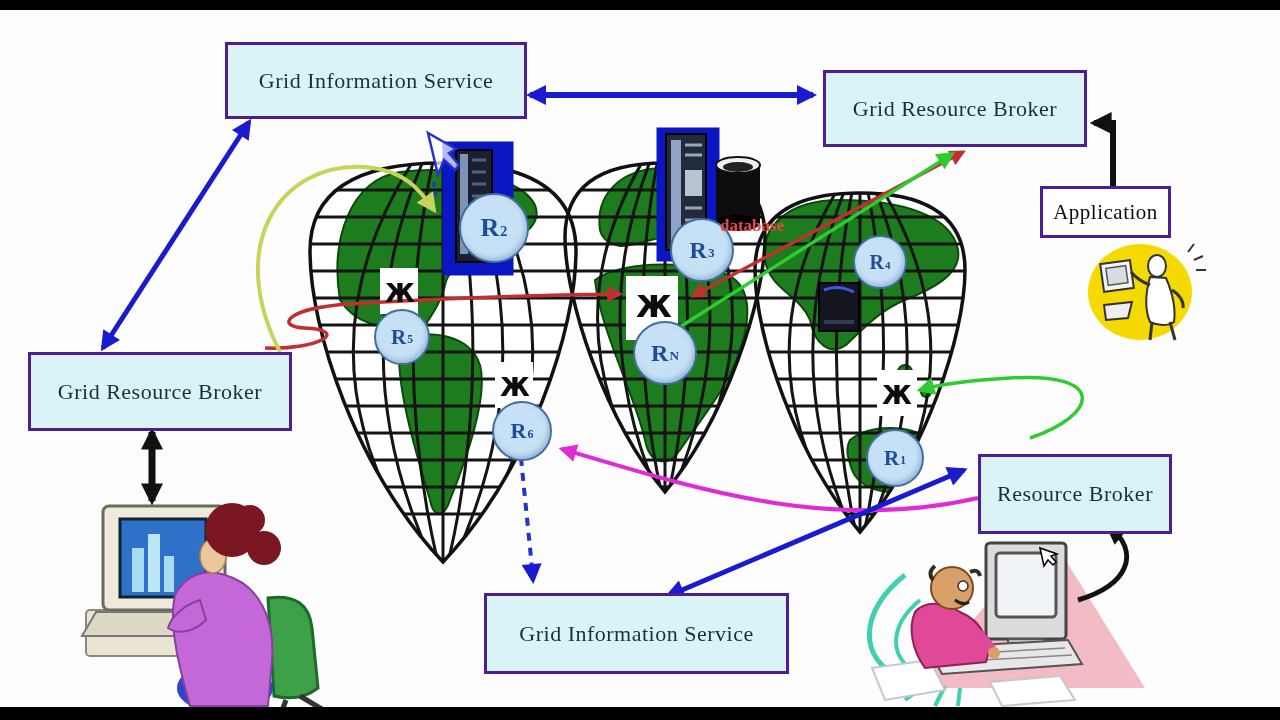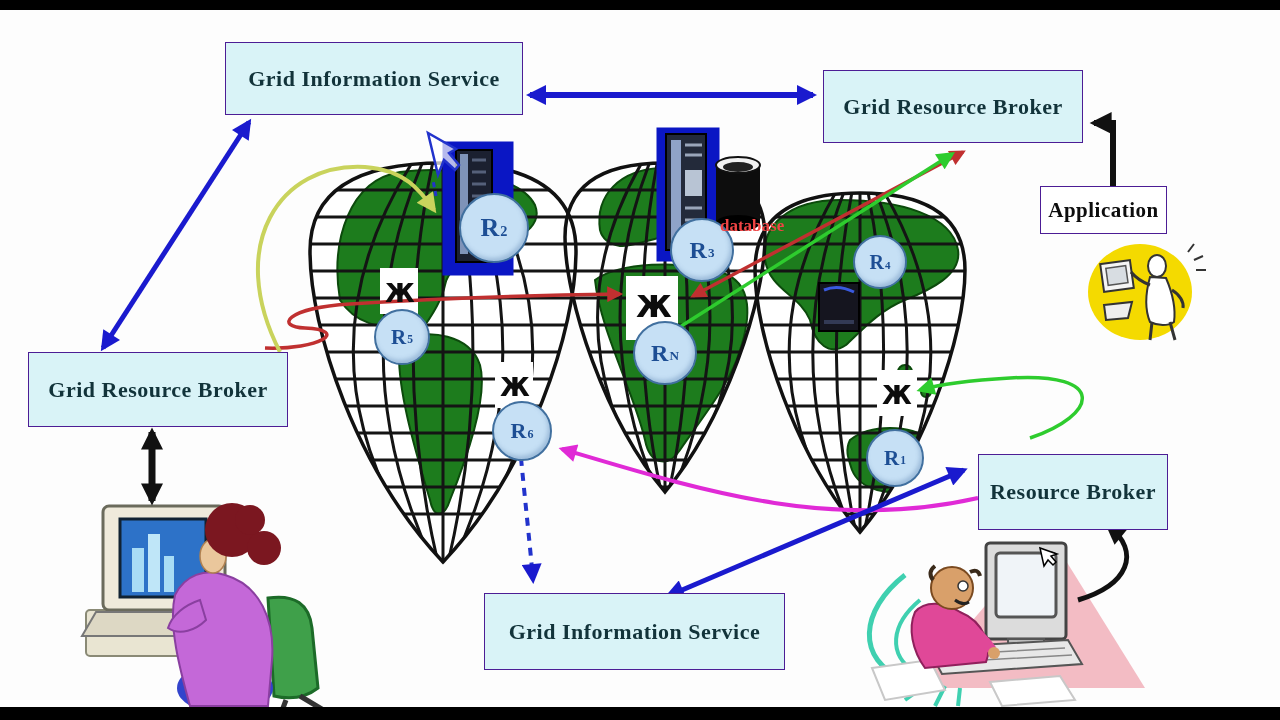--- a/index.html
+++ b/index.html
@@ -3,21 +3,21 @@
 <meta charset="utf-8">
 <style>
   html,body{margin:0;padding:0;background:#000;}
   #stage{position:relative;width:1280px;height:720px;background:#fdfdfd;overflow:hidden;
          font-family:"Liberation Serif",serif;}
   .bar{position:absolute;left:0;width:1280px;background:#000;z-index:9;}
   #bar-top{top:0;height:10px;}
   #bar-bottom{bottom:0;height:13px;}
   svg#art{position:absolute;left:0;top:0;z-index:1;}
   .node-box{position:absolute;display:flex;align-items:center;justify-content:center;
-    background:#d9f3f7;border:1px solid #4c1d95;color:#12333a;font-weight:bold;
+    background:#d9f3f7;border:3px solid #4c1d95;color:#12333a;font-weight:normal;
     font-size:22px;letter-spacing:.5px;z-index:3;text-align:center;}
   .node-box.white{background:#ffffff;color:#0d0d0d;font-size:21px;}
   .r-node{position:absolute;border-radius:50%;background:#c6e0f5;border:2px solid #41709f;
     color:#1d4e94;font-weight:bold;display:flex;align-items:center;justify-content:center;
     z-index:4;box-shadow:inset -2px -3px 4px rgba(80,120,170,.35);}
   .r-node sub{font-size:.55em;line-height:1;margin-left:1px;transform:translateY(3px);}
   .ant{position:absolute;z-index:4;color:#0c0c0c;font-weight:bold;
     font-family:"DejaVu Sans",sans-serif;transform:scaleY(1.15);}
   #db-label{position:absolute;z-index:4;color:#ef4444;font-weight:bold;font-size:17px;
     font-family:"Liberation Serif",serif;}

